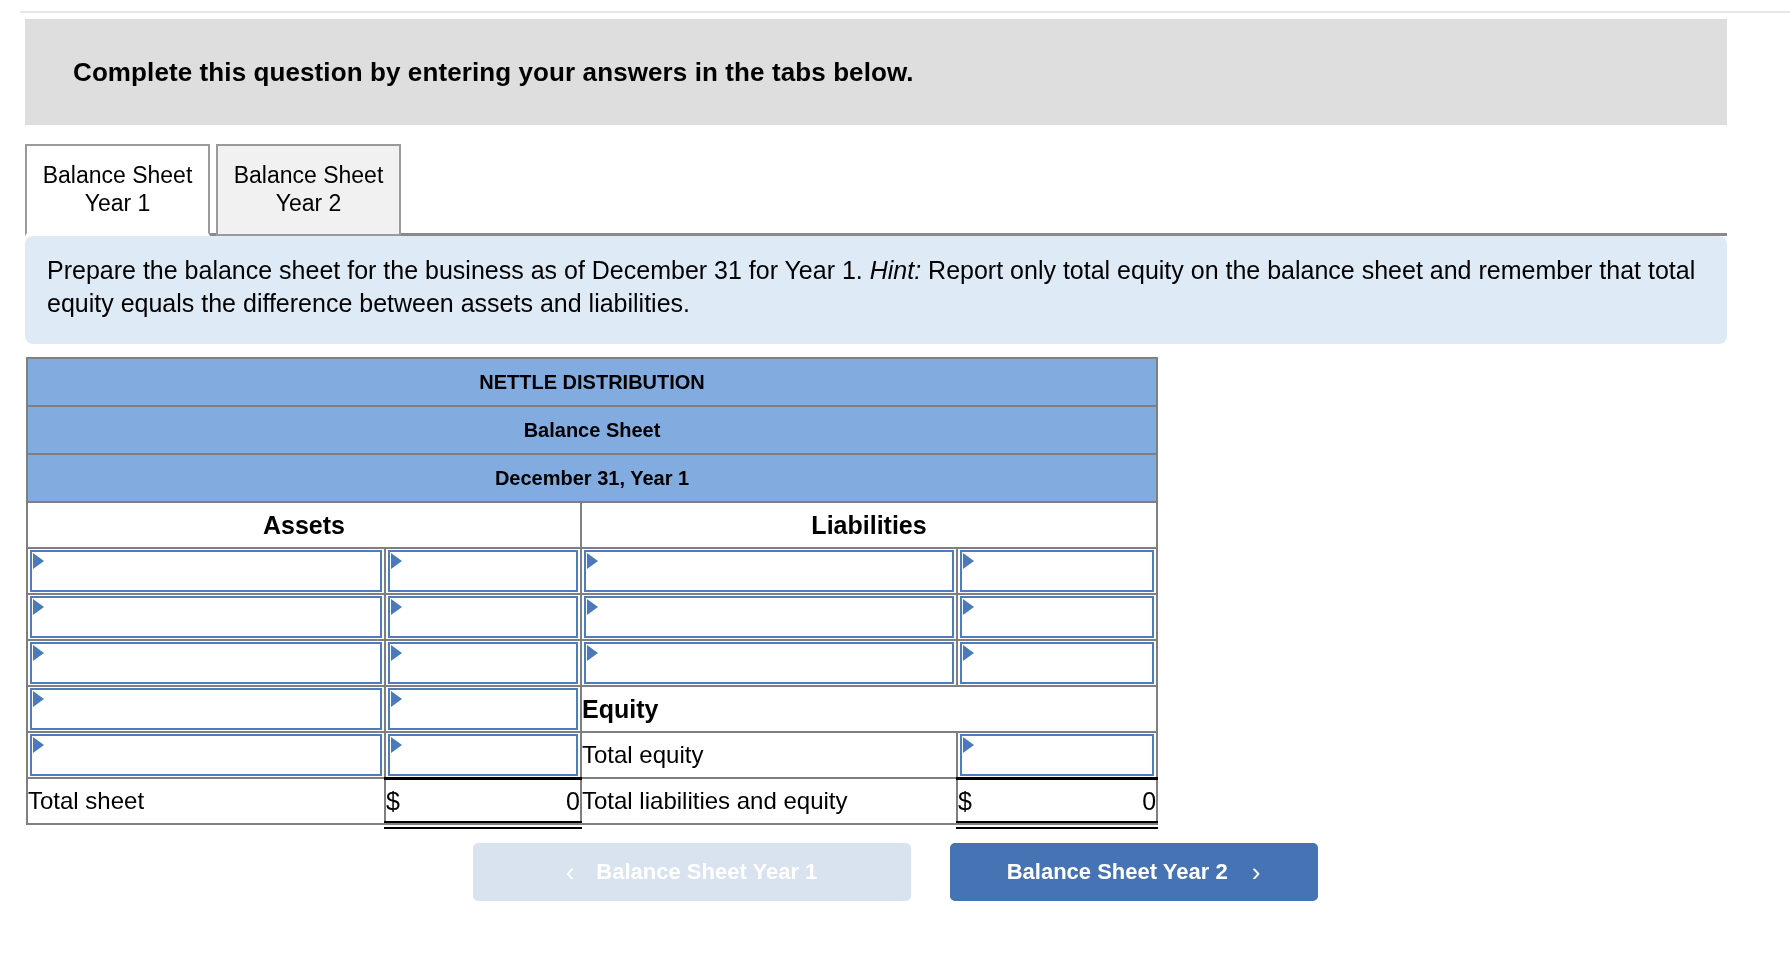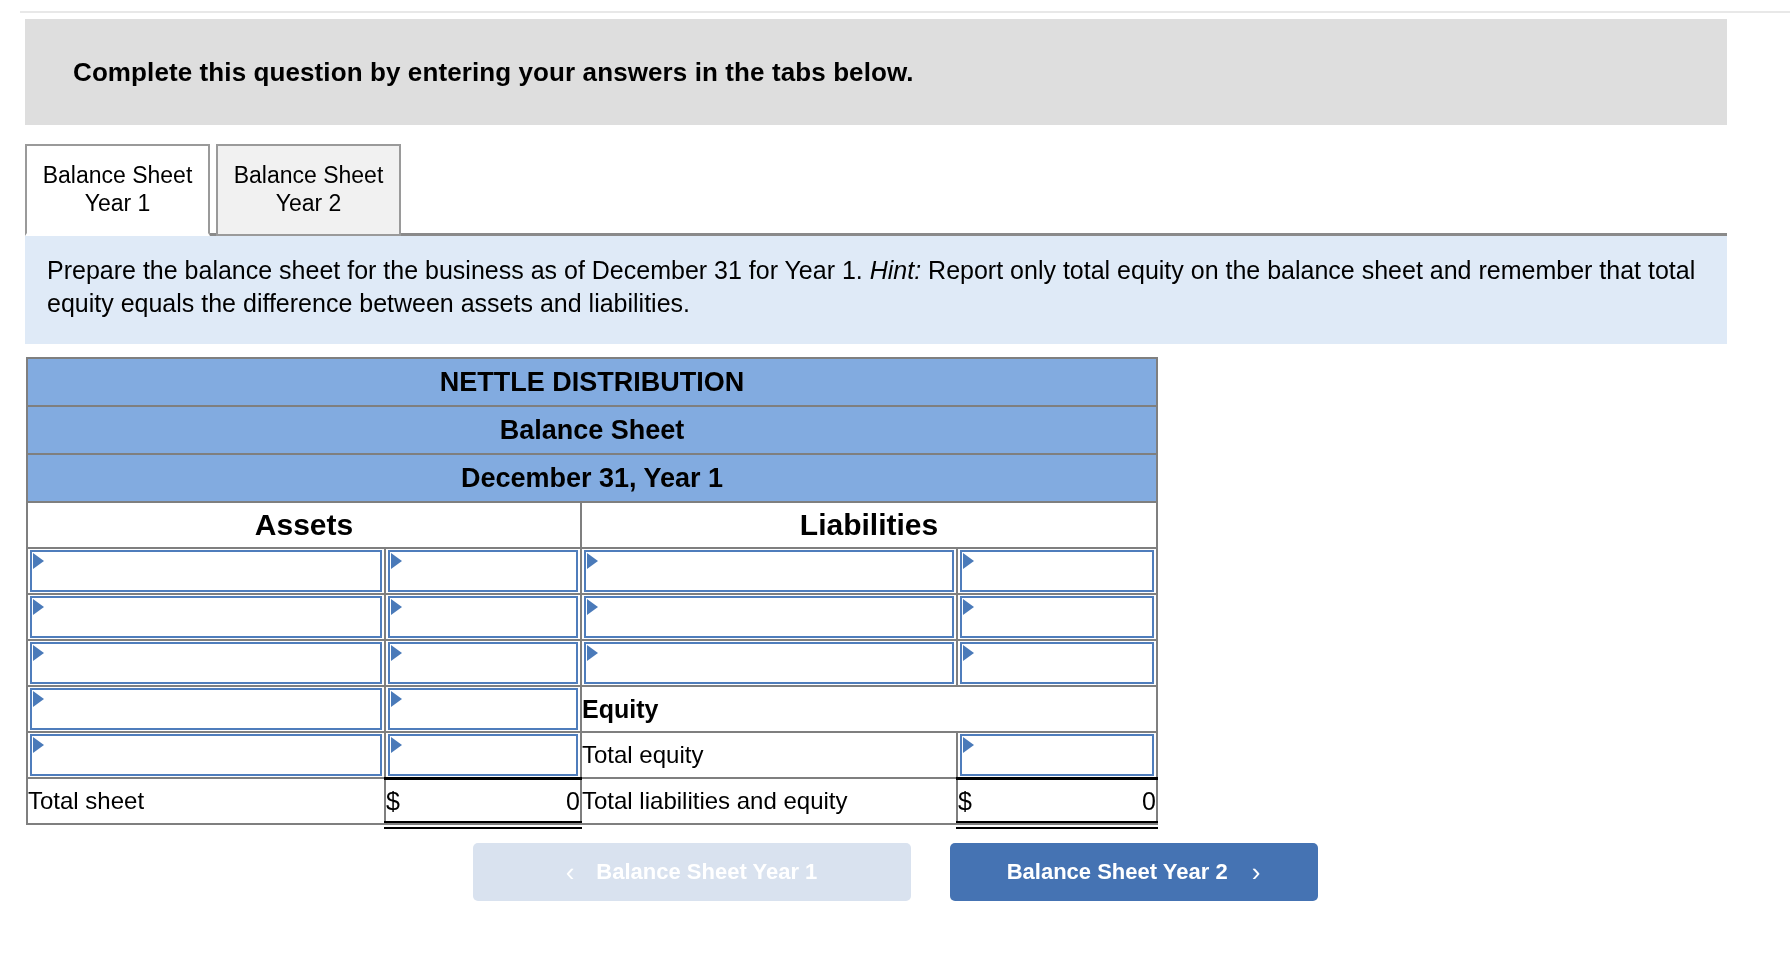--- a/index.html
+++ b/index.html
@@ -60,20 +60,21 @@
   }
   .tab-0 { left: 0; }
   .tab-1 { left: 191px; }
 
   
   .prompt-panel {
     position: absolute; left: 25px; top: 236px;
     width: 1702px; height: 108px;
     background: #dfeaf7;
     padding: 18px 24px 0 22px;
+    border-radius: 8px;
   }
   .prompt-text {
     font-size: 25px; color: #000; line-height: 1.33;
   }
   .prompt-text .hint { font-style: italic; }
 
   
   .ws {
     position: absolute; left: 26px; top: 357px;
     width: 1130px;
@@ -85,27 +86,27 @@
     padding: 0;
     height: 46px;
     font-size: 24px;
     color: #000;
     background: #ffffff;
   }
   .ws .title-row td {
     background: #82abe0;
     text-align: center;
     font-weight: bold;
-    font-size: 27px;
+    font-size: 20px;
     height: 48px;
   }
   .ws .section-row td {
     text-align: center;
     font-weight: bold;
-    font-size: 30px;
+    font-size: 25px;
     height: 46px;
   }
 
   
   col.c-desc-a { width: 358px; }
   col.c-amt-a  { width: 196px; }
   col.c-desc-l { width: 376px; }
   col.c-amt-l  { width: 200px; }
 
   

